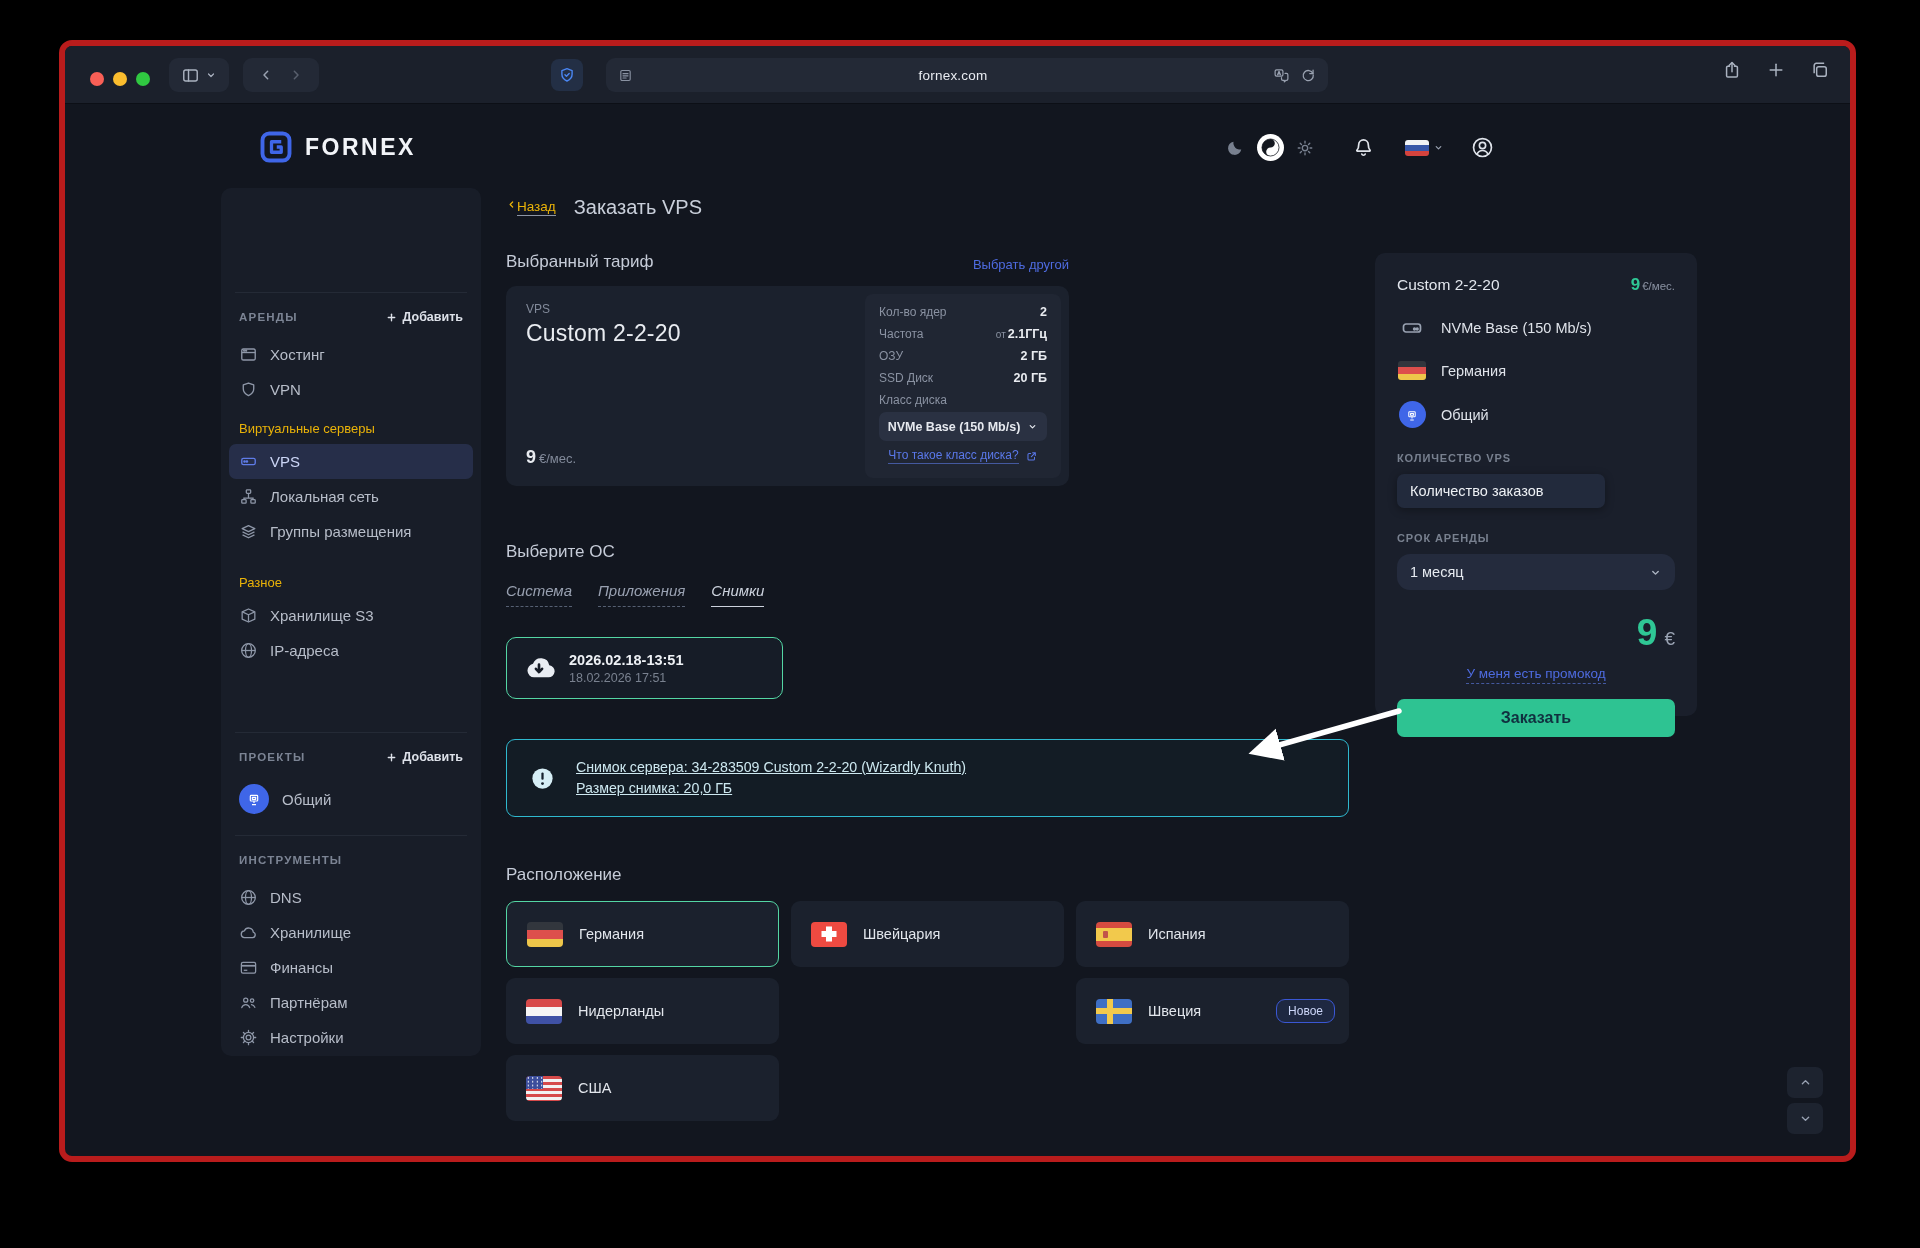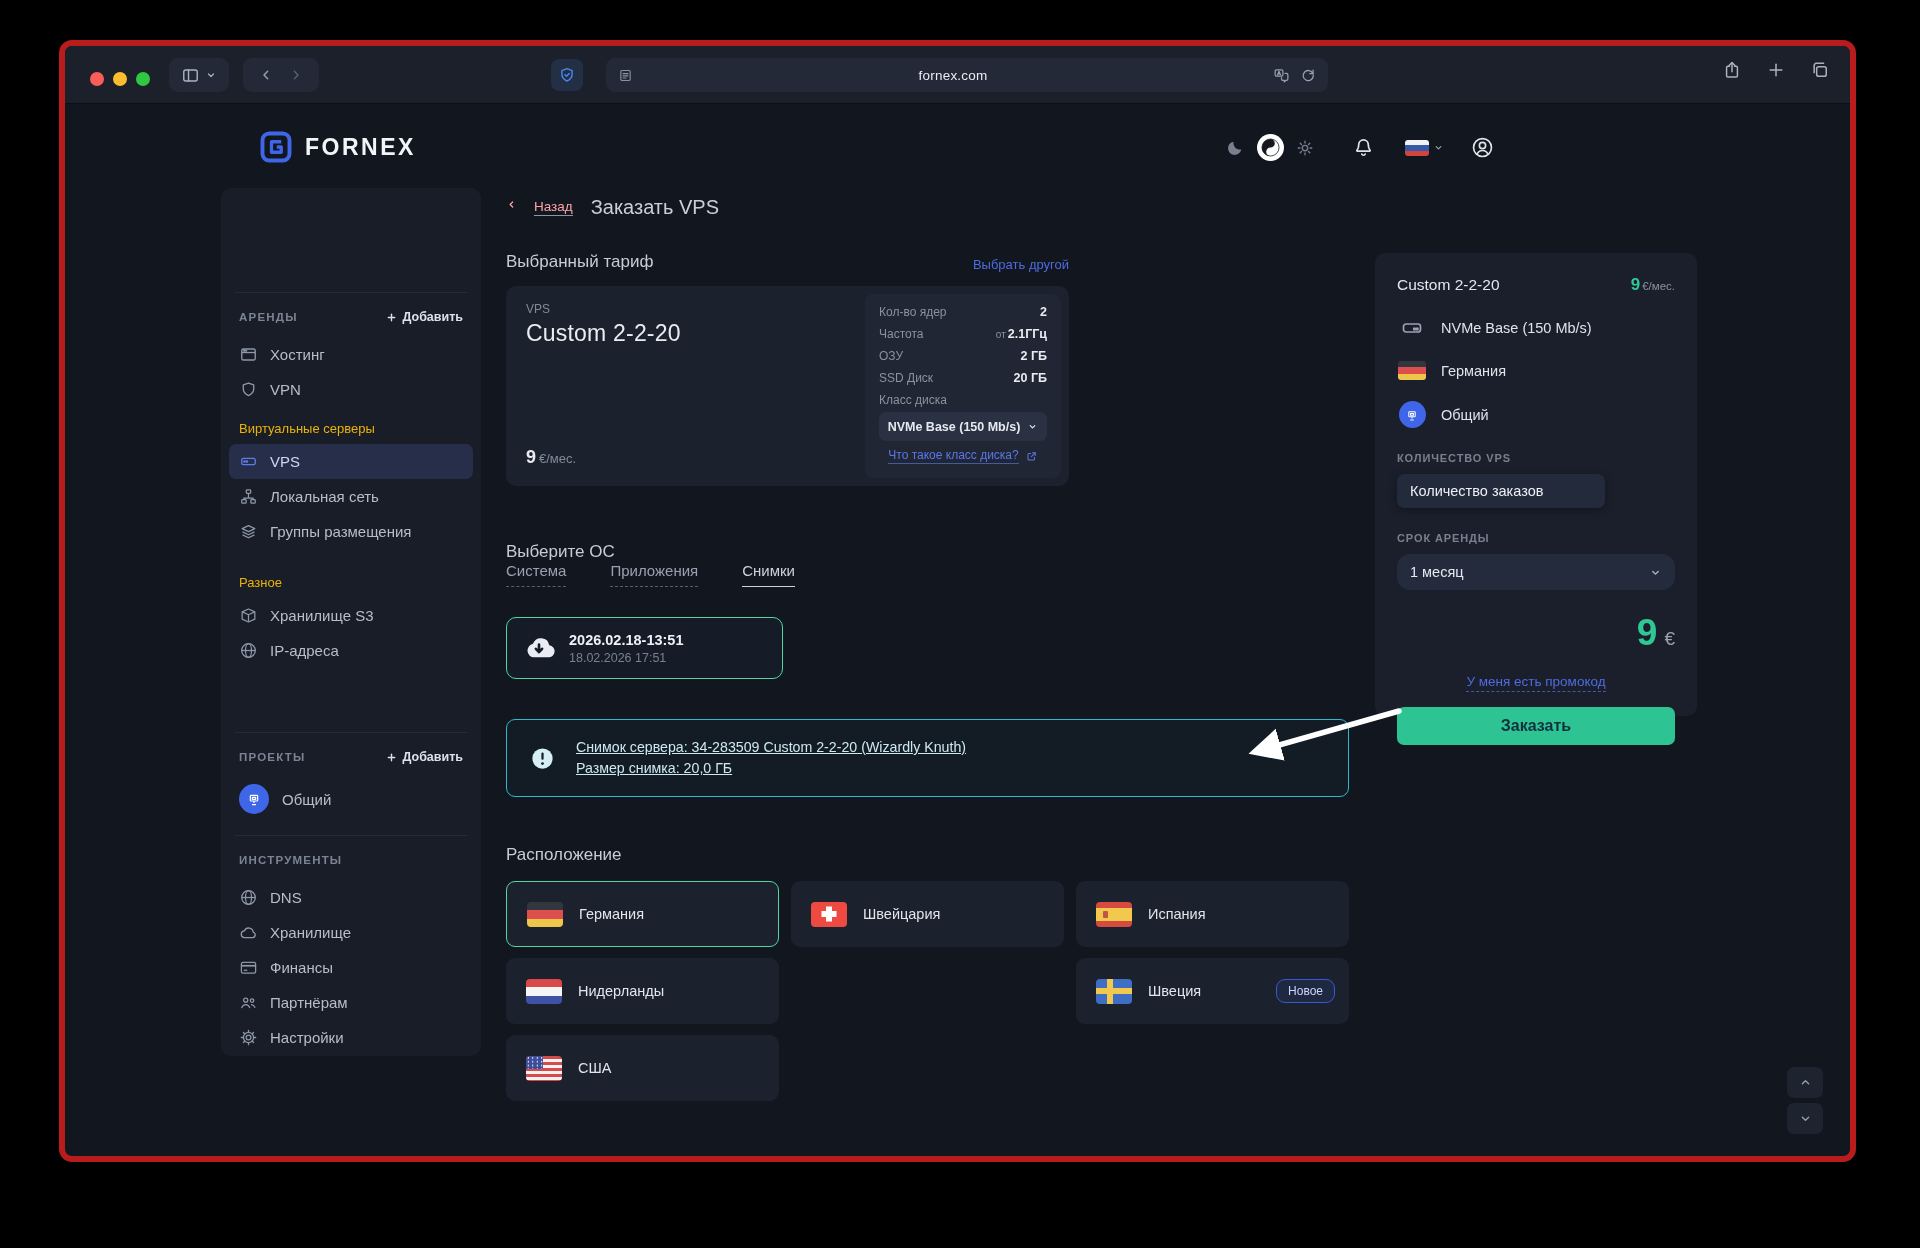--- a/index.html
+++ b/index.html
@@ -52,21 +52,21 @@
   .sb-item.active .ic { color:#5f7ce8; }
   .sb-sub { font-size:13px; color:#eab308; margin:14px 0 8px; }
   .sb-sub.gap { margin-top:26px; }
   .sb-gap { height:64px; }
   .proj-row { display:flex; align-items:center; gap:13px; height:44px; font-size:15px; color:#b7bdc9; }
   .avatar-proj { width:30px; height:30px; border-radius:50%; background:#3f66e8; display:flex; align-items:center; justify-content:center; color:#fff; flex:none; }
 
   
   .main { position:absolute; left:441px; top:142px; width:843px; }
   .titlerow { display:flex; align-items:center; gap:18px; height:30px; margin-top:4px; }
-  .backlink { display:flex; align-items:flex-start; gap:17px; font-size:13.5px; color:#fca5a5; }
+  .backlink { display:flex; align-items:flex-start; gap:0; font-size:13.5px; color:#eab308; }
   .backlink span { border-bottom:1px solid #8d95a5; padding-bottom:1px; }
   .pagetitle { font-size:20px; color:#c9cfda; }
   .secthead { font-size:17px; color:#c6ccd8; }
   .tariff-headrow { display:flex; align-items:flex-end; justify-content:space-between; width:563px; margin-top:30px; }
   .bluelink { font-size:13px; color:#4e6be0; }
 
   .card { position:relative; width:563px; height:200px; background:#1b212d; border-radius:10px; margin-top:14px; padding:16px 20px; }
   .card .vps-lab { font-size:12px; color:#828a9a; }
   .card .vps-name { font-size:23px; color:#e9ecf1; margin-top:4px; letter-spacing:.2px; }
   .card .price { position:absolute; left:20px; bottom:18px; font-size:13px; color:#828a9a; }
@@ -74,21 +74,21 @@
   .specs { position:absolute; right:8px; top:8px; width:196px; height:184px; background:#202633; border-radius:8px; padding:11px 14px; }
   .spec-row { display:flex; justify-content:space-between; align-items:baseline; margin-bottom:8px; }
   .spec-row .sl { font-size:12px; color:#8a92a2; }
   .spec-row .sv { font-size:12.5px; font-weight:bold; color:#e9ecf1; }
   .spec-row .pfx { font-size:10px; color:#8a92a2; font-weight:normal; margin-right:2px; }
   .disk-btn { margin-top:5px; height:29px; background:#2a3142; border-radius:7px; display:flex; align-items:center; justify-content:center; gap:7px; font-size:12.5px; font-weight:bold; color:#e6e9ef; }
   .disk-link { margin-top:7px; display:flex; align-items:center; justify-content:center; gap:6px; font-size:12px; color:#5a78ea; }
   .disk-link span { border-bottom:1px solid #44599f; padding-bottom:1px; }
 
   .os-head { margin-top:56px; }
-  .tabs { display:flex; gap:44px; margin-top:0; }
+  .tabs { display:flex; gap:26px; margin-top:20px;font-style:italic; }
   .tab { font-size:15px; color:#99a1b1; padding-bottom:7px; border-bottom:1px dashed #566073; }
   .tab.active { color:#ccd2dd; border-bottom:1.5px solid #ccd2dd; }
 
   .snapshot { margin-top:30px; width:277px; height:62px; border:1.5px solid #54d6a4; border-radius:10px;
     background:#161c27; display:flex; align-items:center; gap:14px; padding:0 16px; }
   .snap-t { font-size:14.5px; font-weight:bold; color:#eef1f5; }
   .snap-s { font-size:12.5px; color:#79818f; margin-top:3px; }
 
   .alert { margin-top:40px; width:843px; height:78px; border:1px solid #2fb9cf; border-radius:9px;
     background:rgba(47,185,207,.04); display:flex; align-items:center; gap:20px; padding:0 22px; }
@@ -127,21 +127,21 @@
   .sum-price b { font-size:17px; color:#2fc795; margin-right:2px; }
   .feat { display:flex; align-items:center; gap:14px; margin-top:21px; font-size:14.5px; color:#dfe3ea; }
   .feat .fic { width:30px; display:flex; justify-content:center; color:#9aa3b3; }
   .avatar-proj.sm { width:27px; height:27px; }
   .cap-label { font-size:11px; font-weight:bold; letter-spacing:.9px; color:#78808f; margin-top:24px; }
   .qty-box { margin-top:10px; width:208px; height:34px; background:#222a3c; border-radius:7px; display:flex; align-items:center; padding:0 13px; font-size:14.5px; color:#eef1f5; box-shadow:0 2px 8px rgba(0,0,0,.35); }
   .select { margin-top:10px; height:36px; background:#242b3d; border-radius:13px; display:flex; align-items:center; justify-content:space-between; padding:0 13px; font-size:14.5px; color:#e6eaf0; }
   .total { display:flex; justify-content:flex-end; align-items:baseline; gap:7px; margin-top:22px; }
   .total b { font-size:37px; color:#2fc795; }
   .total span { font-size:19px; color:#9aa3b3; }
-  .promo { text-align:center; margin-top:20px; font-size:13.5px; color:#4e6be0; }
+  .promo { text-align:center; margin-top:12px; font-size:13.5px; color:#4e6be0; }
   .promo span { border-bottom:1px dashed #44599f; padding-bottom:2px; }
   .order-btn { margin-top:18px; height:38px; background:#2ec392; border-radius:7px; display:flex; align-items:center; justify-content:center; font-size:16px; font-weight:bold; color:#10303f; }
 
   
   .arrow-anno { position:absolute; left:1171px; top:655px; pointer-events:none; }
   .scrollers { position:absolute; right:27px; bottom:22px; display:flex; flex-direction:column; gap:5px; }
   .scr { width:36px; height:31px; background:#1d232f; border-radius:7px; display:flex; align-items:center; justify-content:center; color:#98a1b2; }
   svg { display:block; }
 </style>
 </head>

